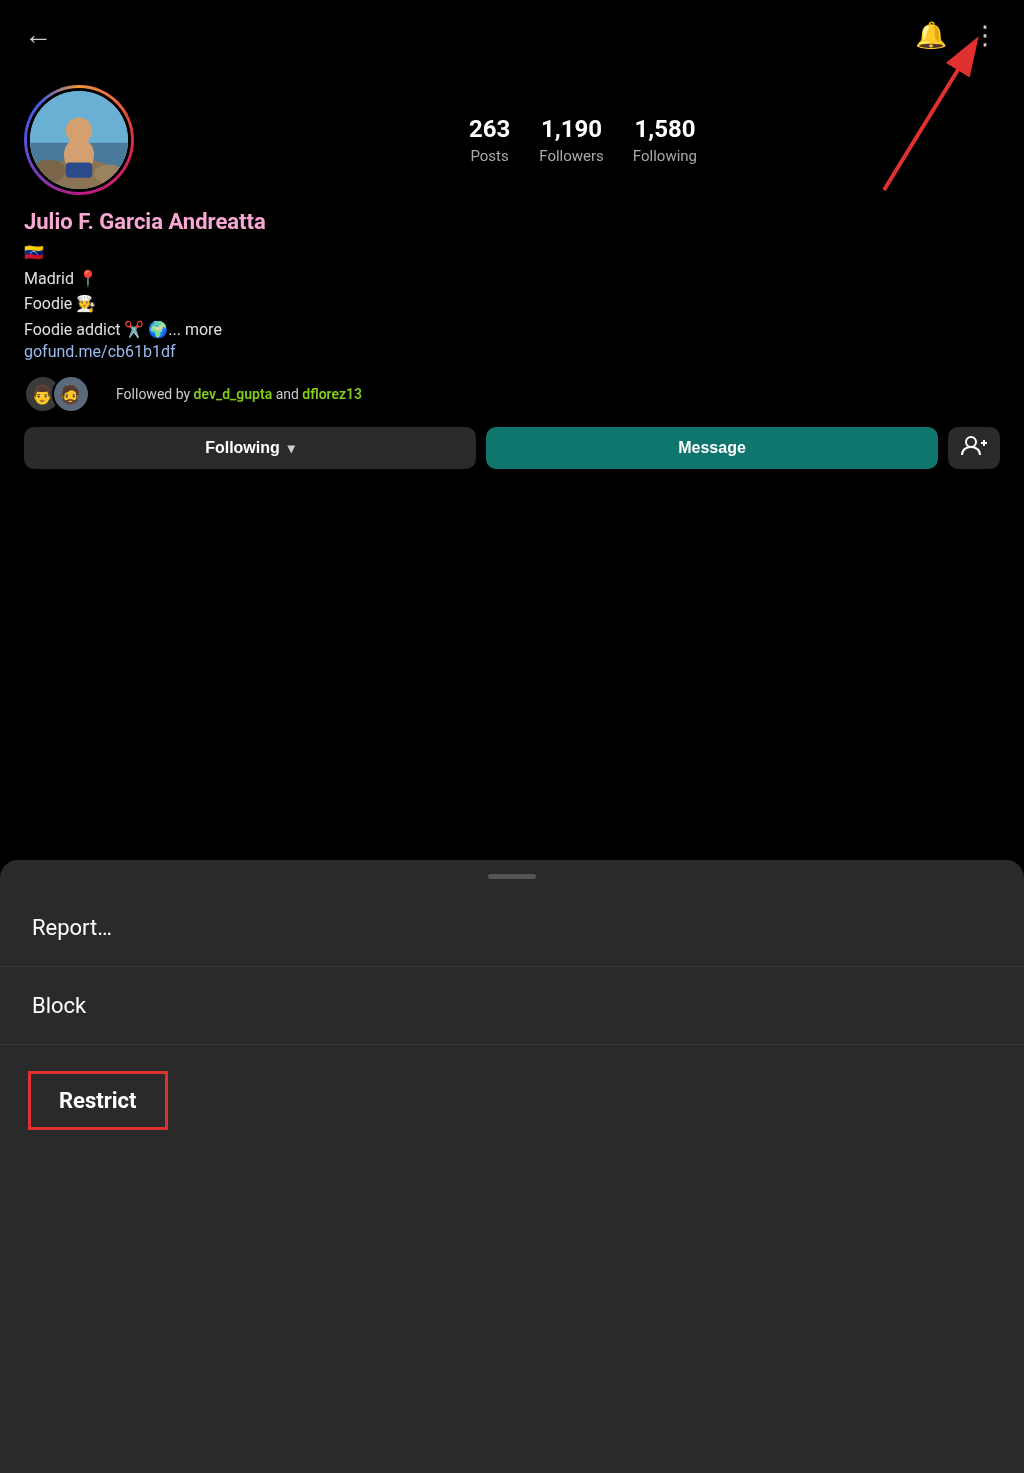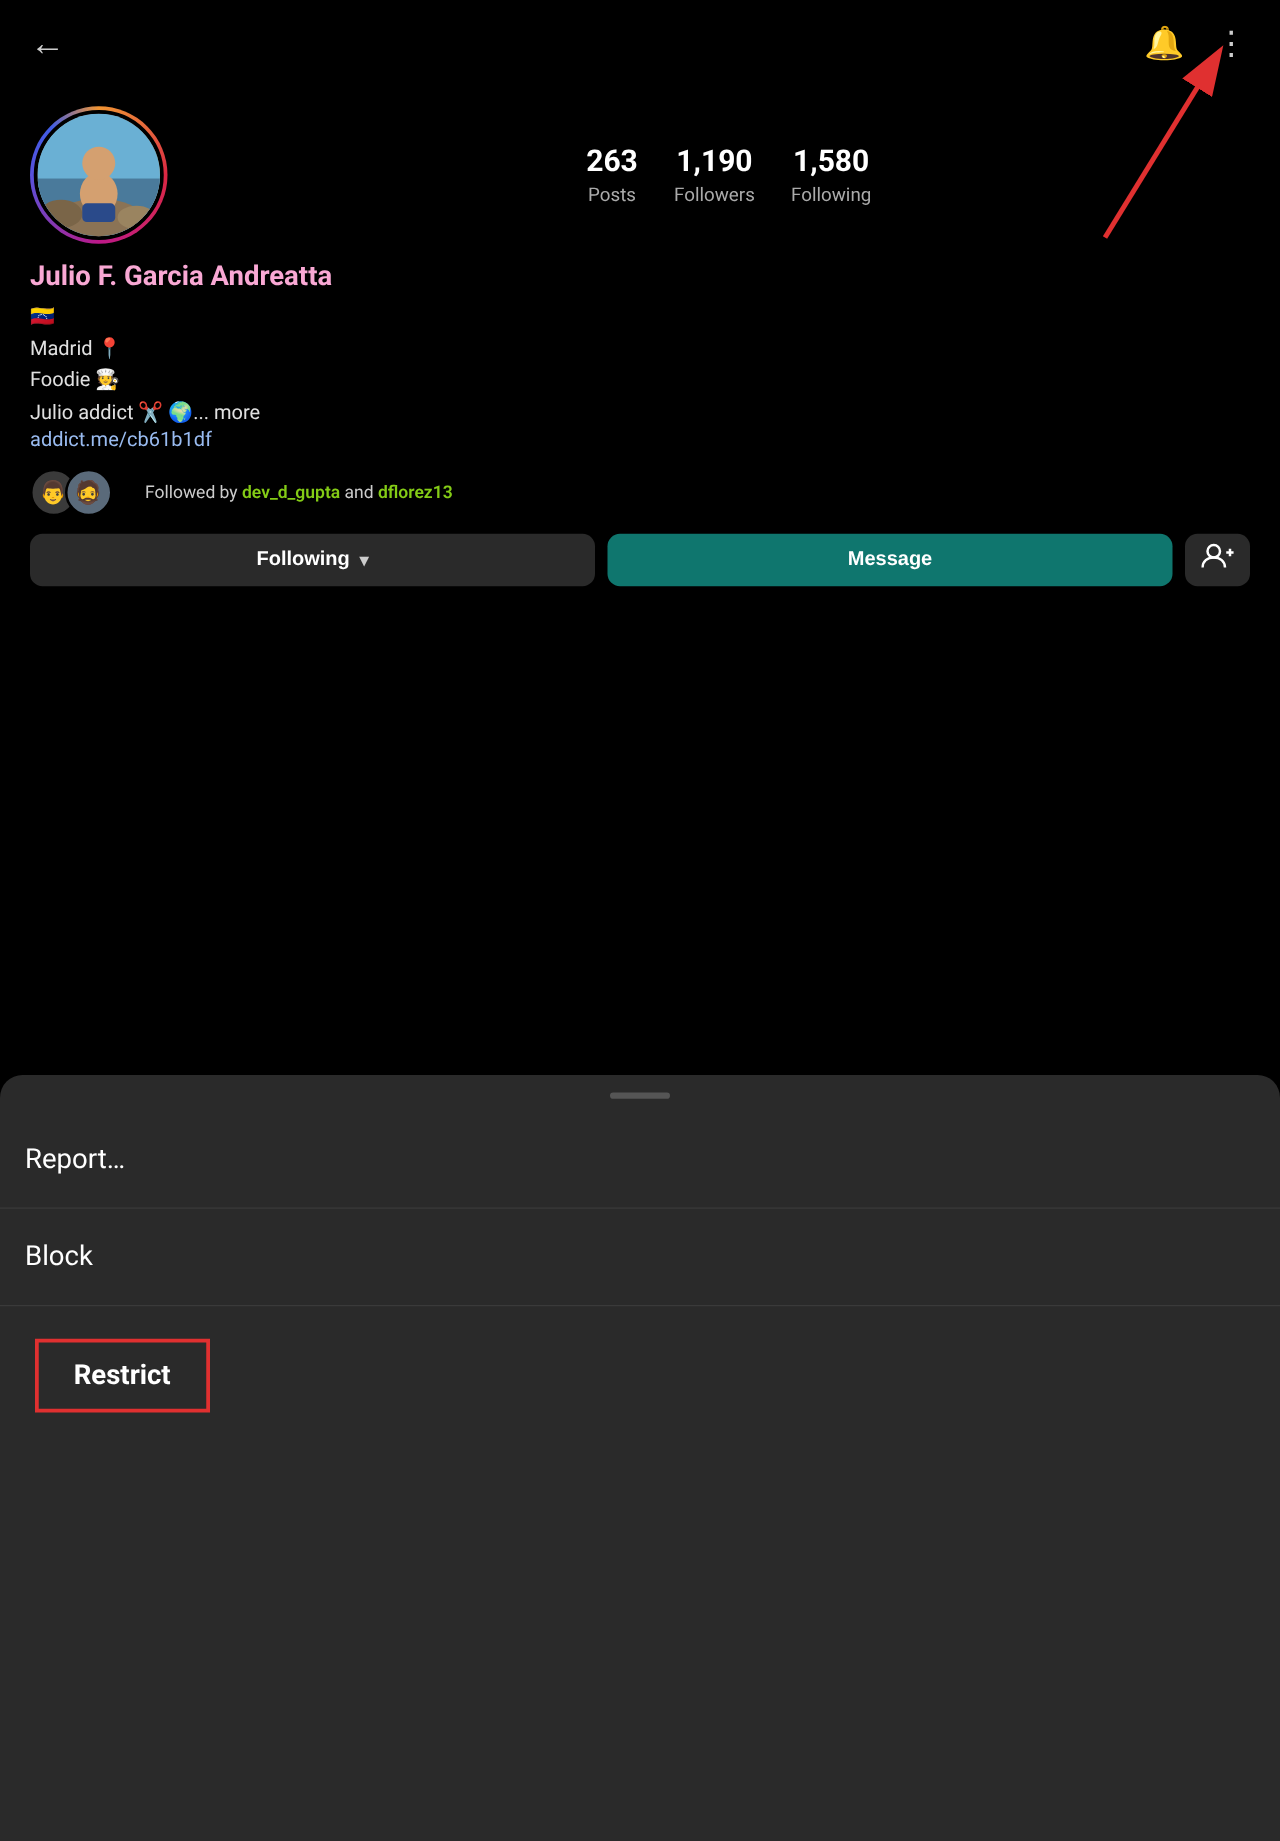--- a/index.html
+++ b/index.html
@@ -232,21 +232,21 @@
       min-height: 560px;
     }
     .sheet-handle {
       width: 48px;
       height: 5px;
       background: #555;
       border-radius: 3px;
       margin: 14px auto 10px;
     }
     .sheet-item {
-      padding: 26px 20px;
+      padding: 26px 32px;
       font-size: 22px;
       color: #fff;
       font-weight: 400;
       cursor: pointer;
       border-bottom: 1px solid #3a3a3a;
     }
     .sheet-item:last-child {
       border-bottom: none;
     }
     .sheet-item-restrict {
@@ -329,22 +329,22 @@
         <span class="stat-label">Following</span>
       </div>
     </div>
   </div>
 
   <div class="bio-section">
     <div class="username">Julio F. Garcia Andreatta</div>
     <div class="bio-line">🇻🇪</div>
     <div class="bio-line">Madrid 📍</div>
     <div class="bio-line">Foodie 🧑‍🍳</div>
-    <div class="bio-line">Julio addict ✂️ 🌍... more</div>
-    <a class="bio-link">addict.me/cb61b1df</a>
+    <div class="bio-line">Foodie addict ✂️ 🌍... more</div>
+    <a class="bio-link">gofund.me/cb61b1df</a>
   </div>
 
   <div class="mutual-section">
     <div class="mutual-avatars">
       <div class="mutual-avatar">👨</div>
       <div class="mutual-avatar">🧔</div>
     </div>
     <span class="mutual-text">
       Followed by <strong>dev_d_gupta</strong><span> and </span><strong>dflorez13</strong>
     </span>

